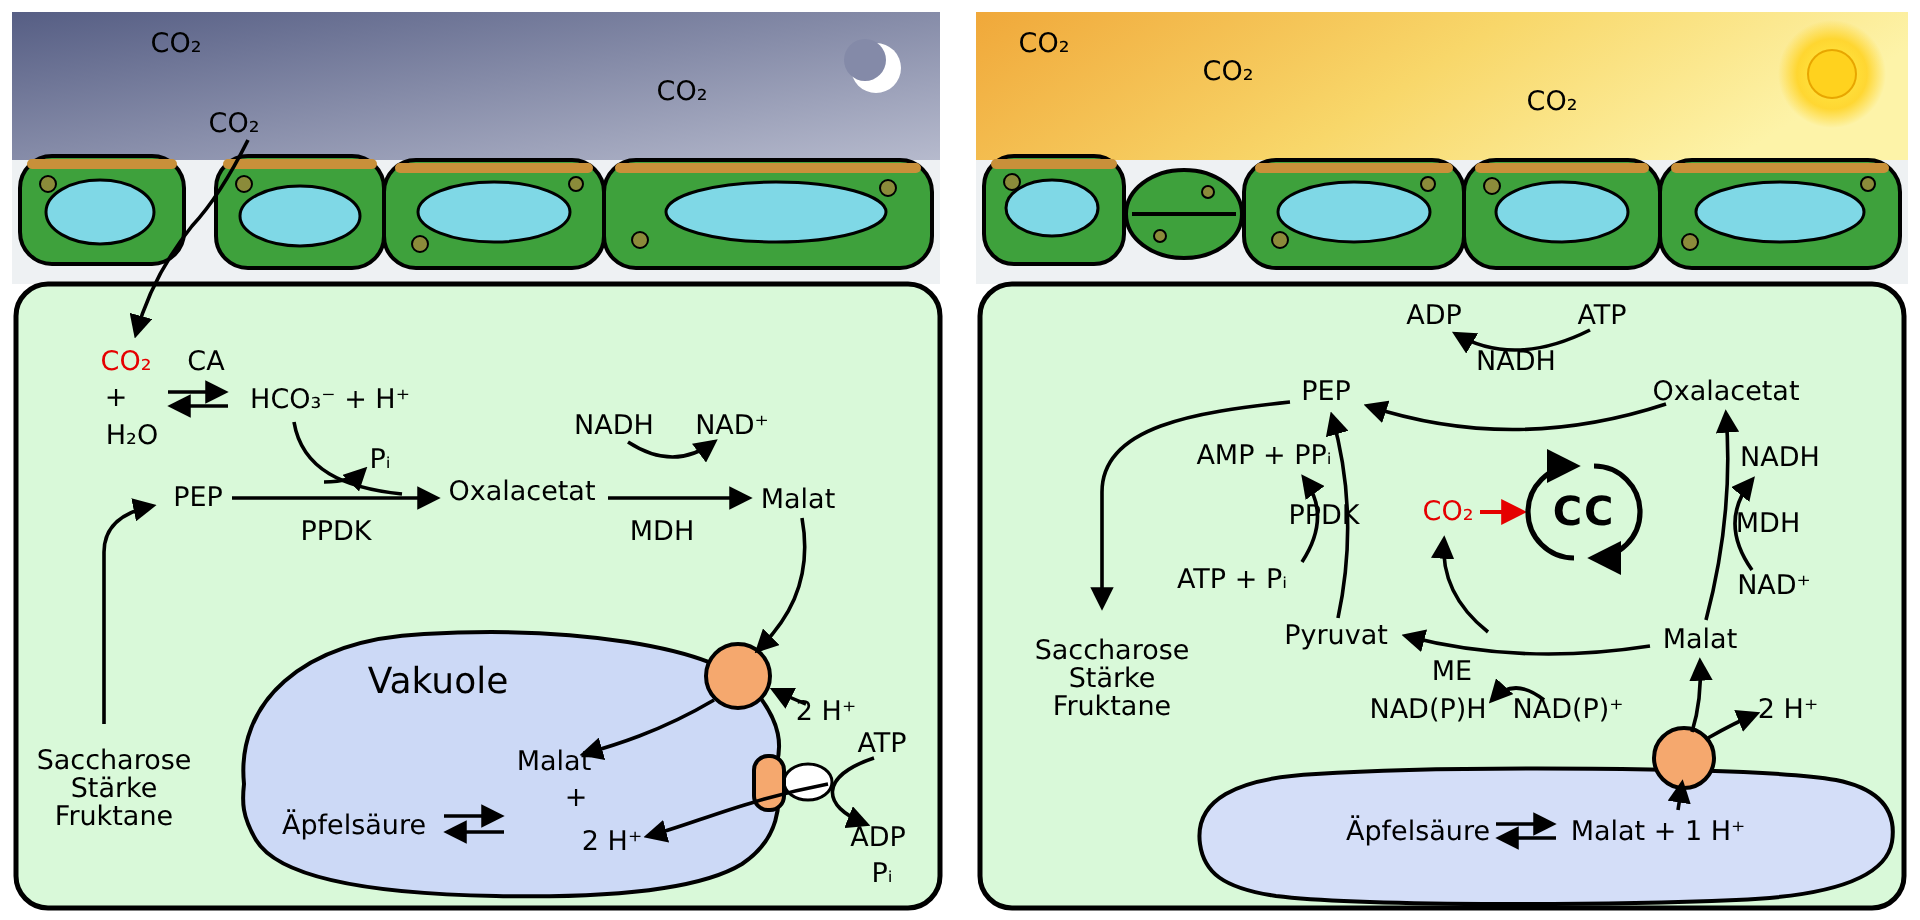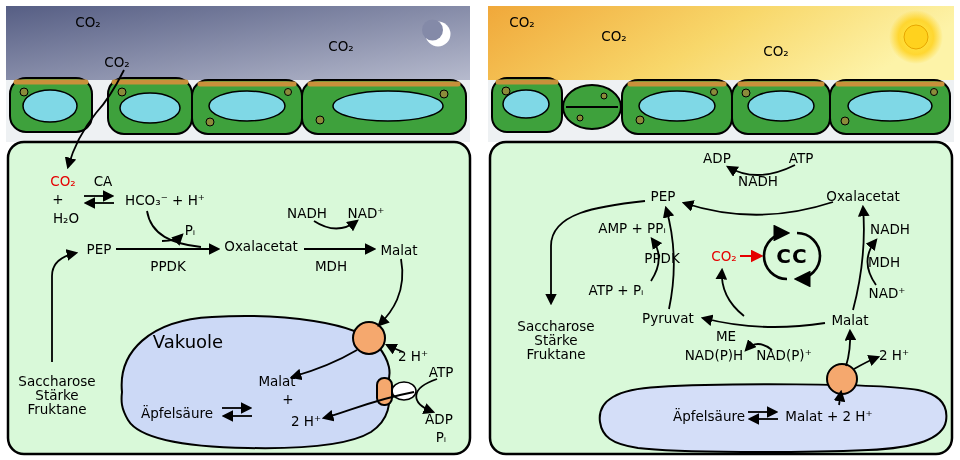--- a/index.html
+++ b/index.html
@@ -3,21 +3,21 @@
 <meta charset="utf-8">
 <style>
   html,body{margin:0;padding:0;background:#000;}
   #stage{position:relative;width:960px;height:460px;background:#ffffff;overflow:hidden;
          font-family:"DejaVu Sans","Liberation Sans",sans-serif;}
   #art{position:absolute;left:0;top:0;}
   .lbl{position:absolute;transform:translate(-50%,-50%);font-size:13.5px;color:#000;
        white-space:nowrap;z-index:5;line-height:1.05;text-align:center;}
   .b{font-weight:normal;}
   .red{color:#e50000;}
-  .big{font-size:18px;}
+  .big{font-size:18px;margin-left:31px;}
   .cc{font-size:20px;font-weight:bold;letter-spacing:1px;}
   .sugars span{display:block;}
 </style>
 </head>
 <body>
 
 <div id="stage">
 
 <svg id="art" width="960" height="460" viewBox="0 0 960 460">
   <defs>
@@ -208,15 +208,15 @@
 <span class="lbl" style="left:850px;top:320px">Malat</span>
 <span class="lbl" style="left:714px;top:355px">NAD(P)H</span>
 <span class="lbl" style="left:784px;top:355px">NAD(P)⁺</span>
 <div class="lbl sugars" style="left:556px;top:340px">
   <span>Saccharose</span>
   <span>Stärke</span>
   <span>Fruktane</span>
 </div>
 <span class="lbl" style="left:894px;top:355px">2 H⁺</span>
 <span class="lbl" style="left:709px;top:416px">Äpfelsäure</span>
-<span class="lbl" style="left:829px;top:416px">Malat + 2 H⁺</span>
+<span class="lbl" style="left:829px;top:416px">Malat + 1 H⁺</span>
 
 </div>
 
 </body></html>

